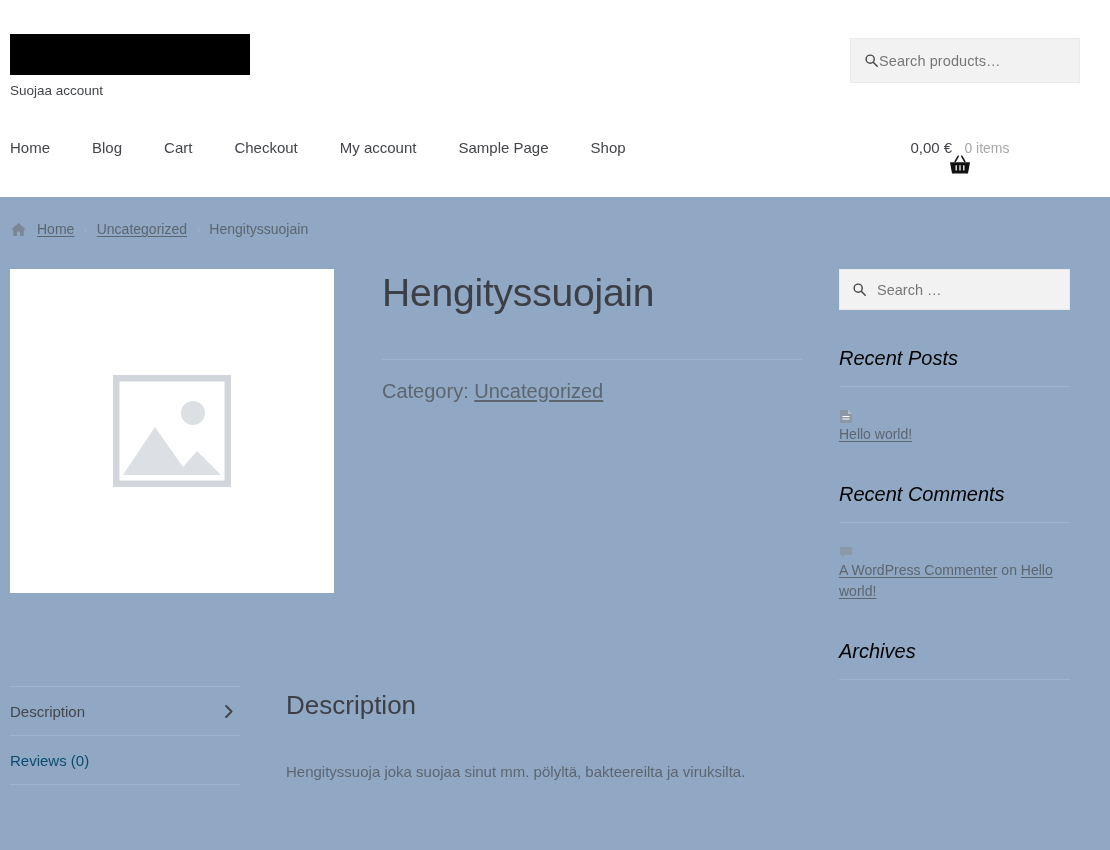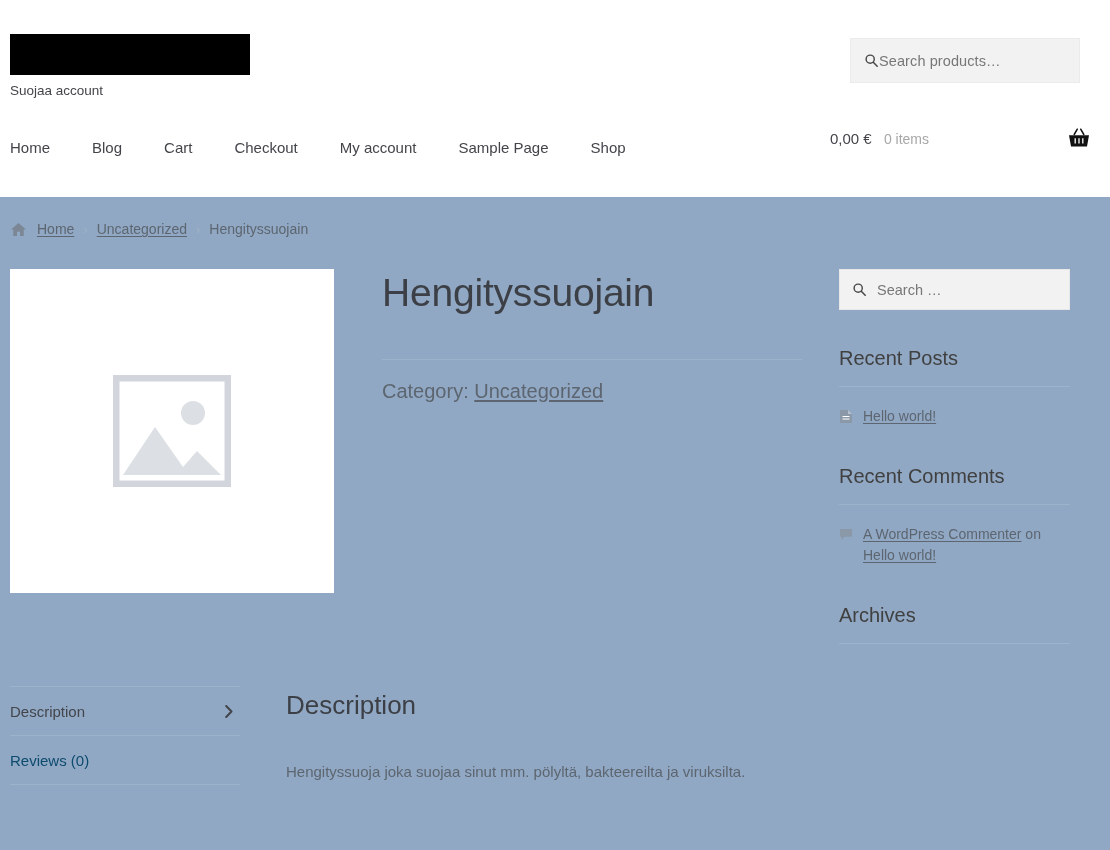--- a/index.html
+++ b/index.html
@@ -85,25 +85,26 @@
     margin-right: 17px;
     text-decoration: none;
     white-space: nowrap;
     line-height: 1;
   }
   .nav-item:last-child { margin-right: 0; }
 
   .cart-area {
     position: absolute;
     right: 20px;
-    top: 128px;
+    top: 140px;
     display: flex;
     align-items: center;
     width: 260px;
     justify-content: space-between;
+    flex-direction: column;
   }
   .cart-text { font-size: 15px; line-height: 1; white-space: nowrap; }
   .cart-amount { color: #43454b; font-weight: 400; }
   .cart-count { color: #a7a7a7; margin-left: 8px; font-size: 14px; }
   .basket-icon { width: 22px; height: 20px; display: block; }
 
   
   .breadcrumb-wrap {
     width: 1110px;
     margin: 0 auto;
@@ -198,37 +199,39 @@
     border: 1px solid #e8e8e8;
     display: flex;
     align-items: center;
     padding: 0 13px;
     gap: 11px;
   }
   .sidebar-search .ph { font-size: 14.5px; color: #777777; }
   .widget-title {
     font-size: 20px;
     font-weight: 300;
-    color: #404040;
+    color: #000000;
     margin: 0 0 16px 0;
     line-height: 1.2;
+    font-style: italic;
   }
   .widget-rule {
     border: 0;
     border-top: 1px solid #9db2cb;
     margin: 0 0 19px 0;
   }
   .widget-list { list-style: none; margin: 0; padding: 0; }
   .widget-list li {
     display: flex;
     align-items: flex-start;
     font-size: 14px;
     line-height: 1.55;
     color: #5d6670;
     margin-bottom: 8px;
+    flex-direction: column;
   }
   .li-icon {
     width: 14px;
     height: 15px;
     flex: none;
     margin-right: 10px;
     margin-top: 3px;
     display: block;
   }
   .widget-list a {

